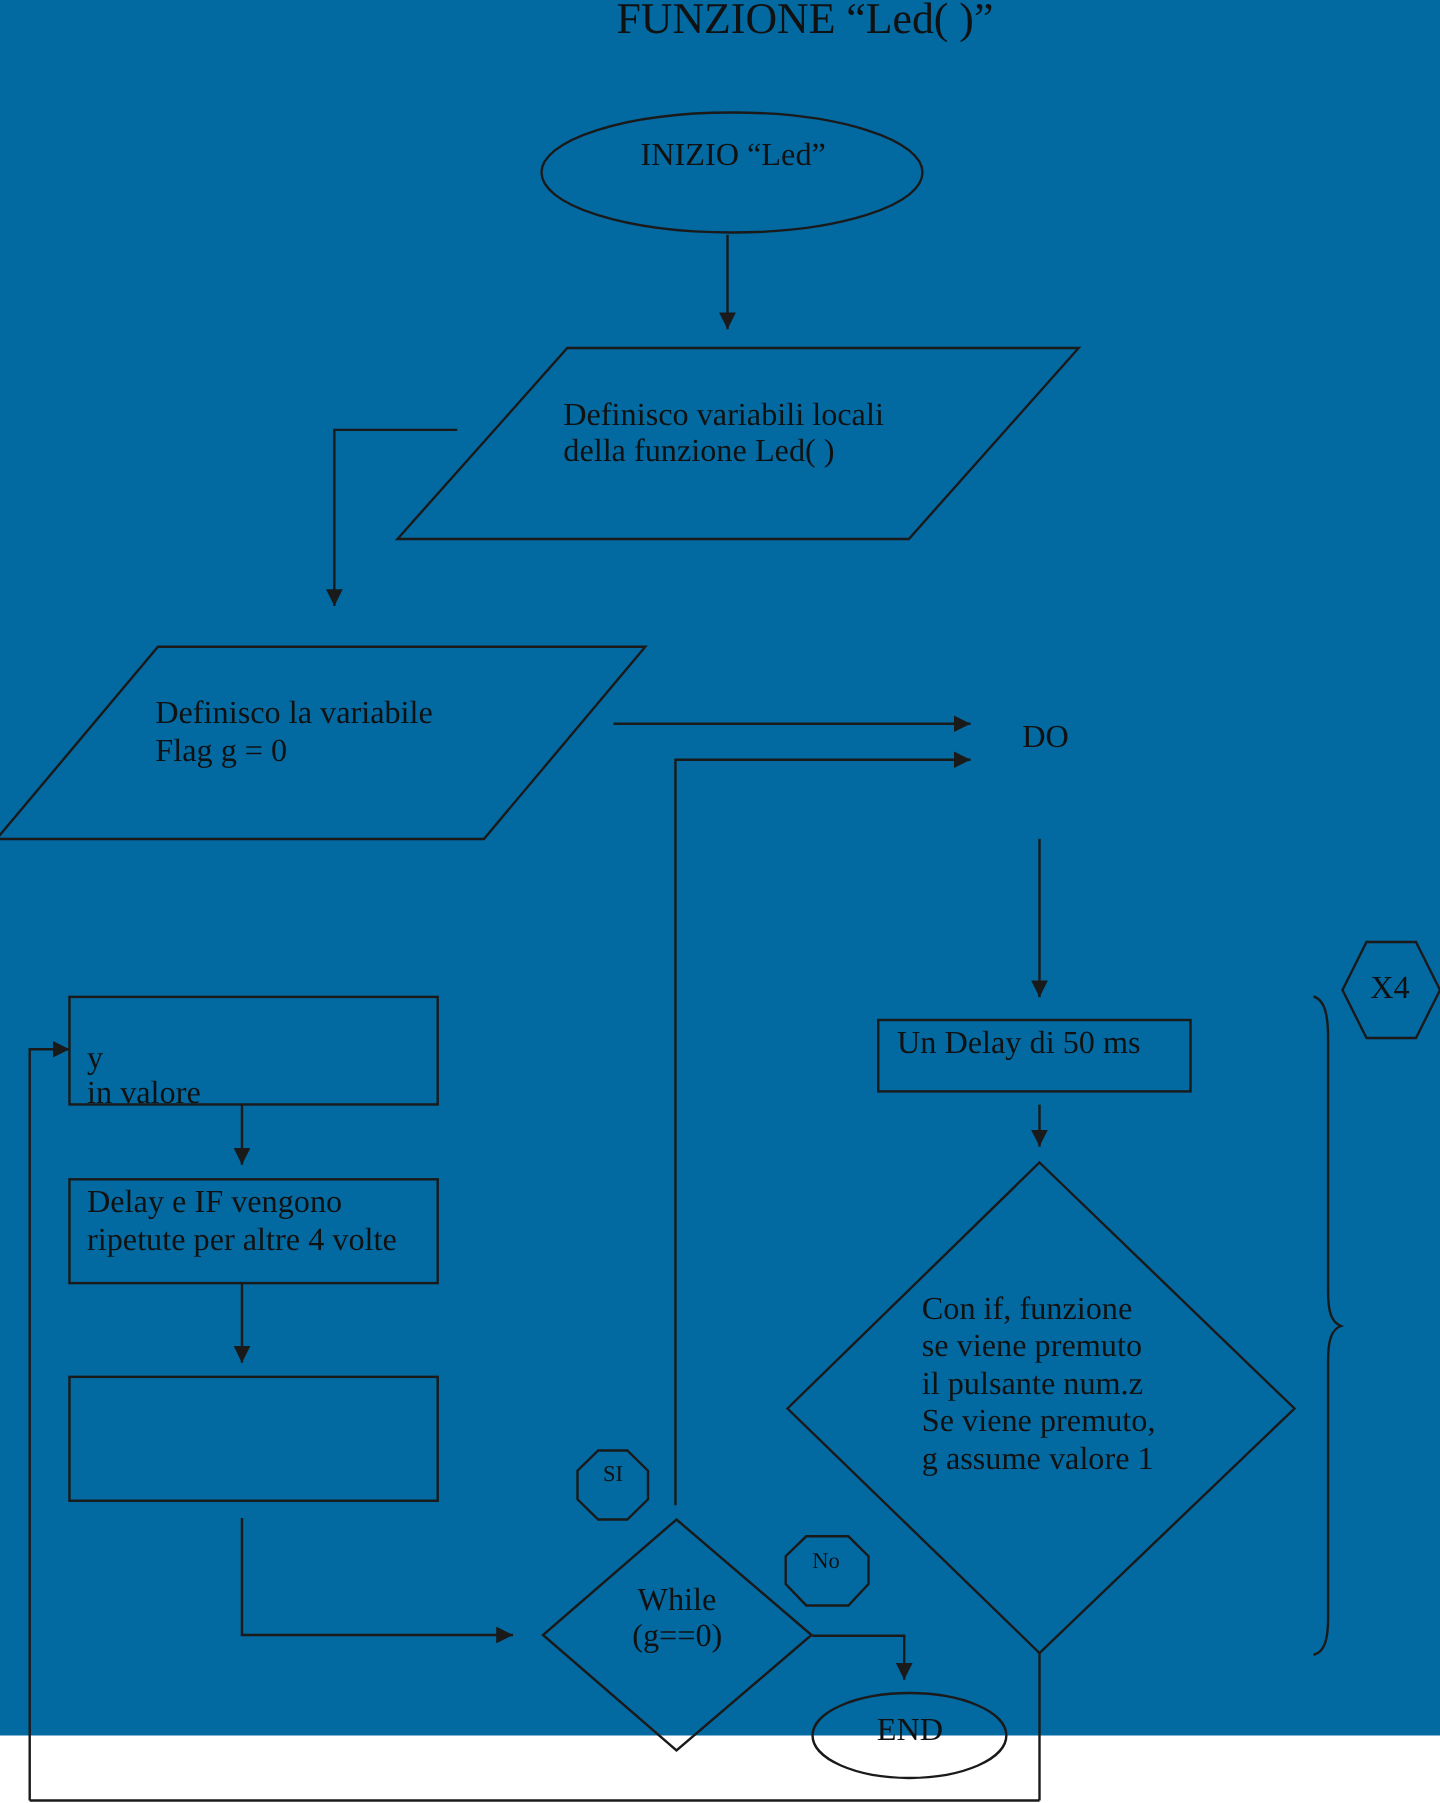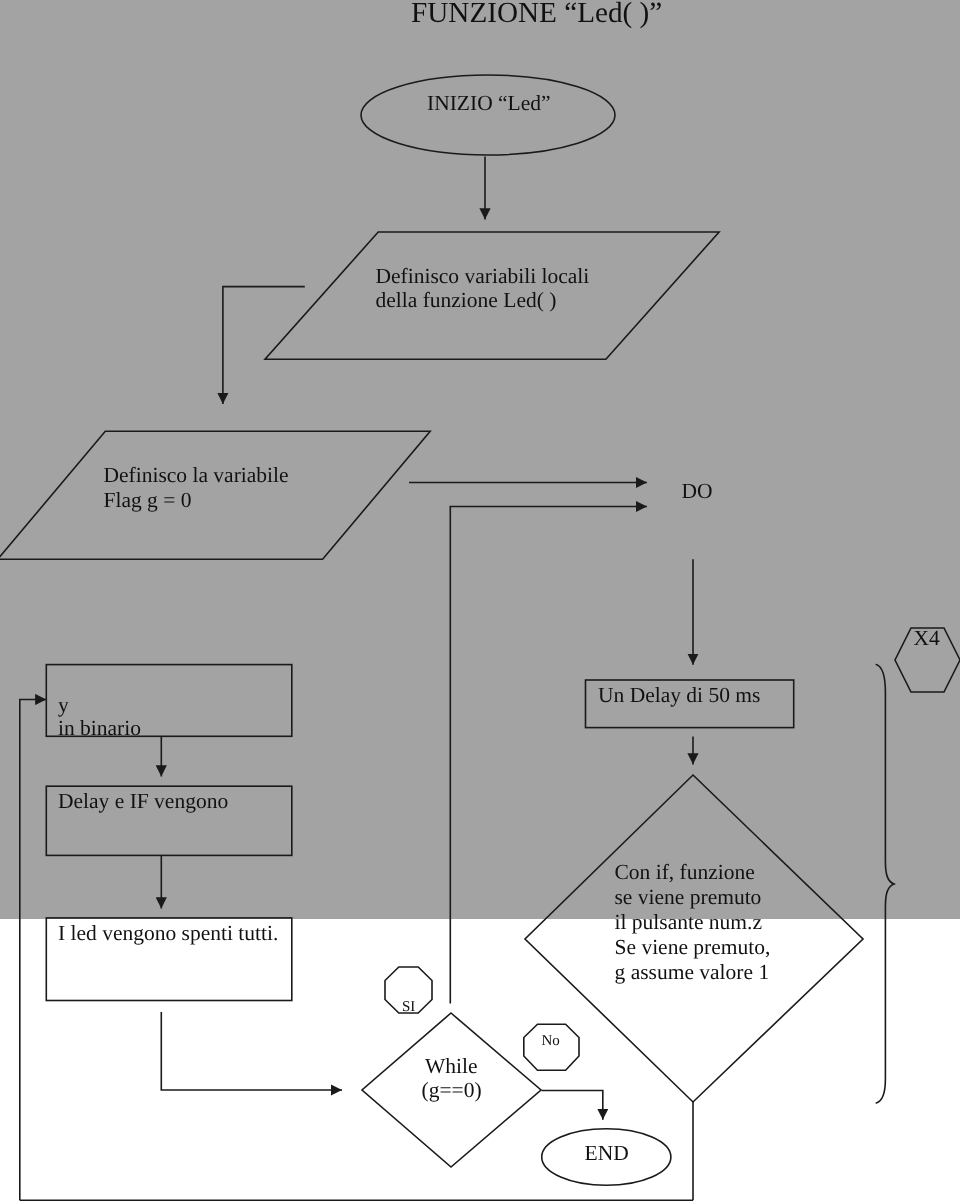--- a/index.html
+++ b/index.html
@@ -1,20 +1,20 @@
 <!DOCTYPE html>
 <html><head>
 <meta charset="utf-8">
 <title>FUNZIONE Led( )</title>
 <style>
   html,body{margin:0;padding:0;background:#ffffff;}
   body{width:960px;height:1202px;position:relative;overflow:hidden;
        font-family:"Liberation Serif",serif;color:#111111;
        -webkit-font-smoothing:antialiased;text-rendering:geometricPrecision;}
-  #stage{position:absolute;left:0;top:0;width:960px;height:919px;background:#a3a3a3;}
+  #stage{position:absolute;left:0;top:0;width:960px;height:1157px;background:#0369a1;}
   #shapes{position:absolute;left:0;top:0;width:960px;height:1202px;}
   .txt{position:absolute;white-space:pre;font-size:21.5px;line-height:25px;color:#111111;}
   #title{position:absolute;font-size:29.2px;line-height:29px;white-space:pre;color:#111111;}
   .tiny{font-size:15px;line-height:15px;}
 </style>
 </head>
 <body>
 
 <div id="stage">
 
@@ -87,38 +87,38 @@
   <div class="txt" style="left:427px;top:91px;">INIZIO “Led”</div>
 
   <div class="txt" style="left:375.5px;top:264px;font-family:Liberation Serif, serif;">Definisco variabili locali</div>
   <div class="txt" style="left:375.5px;top:288px;font-family:Liberation Serif, serif;">della funzione Led( )</div>
 
   <div class="txt" style="left:103.5px;top:463px;">Definisco la variabile</div>
   <div class="txt" style="left:103.5px;top:488px;">Flag g = 0</div>
 
   <div class="txt" style="left:681.5px;top:479px;">DO</div>
 
-  <div class="txt" style="left:913.5px;top:626px;">X4</div>
+  <div class="txt" style="left:913.5px;top:646px;">X4</div>
 
   <div class="txt" style="left:598px;top:683px;">Un Delay di 50 ms</div>
 
   <div class="txt" style="left:614.5px;top:860px;">Con if, funzione</div>
   <div class="txt" style="left:614.5px;top:885px;">se viene premuto</div>
   <div class="txt" style="left:614.5px;top:910px;">il pulsante num.z</div>
   <div class="txt" style="left:614.5px;top:935px;">Se viene premuto,</div>
   <div class="txt" style="left:614.5px;top:960px;">g assume valore 1</div>
 
   <div class="txt" style="left:58px;top:693px;">y</div>
-  <div class="txt" style="left:58px;top:716px;">in binario</div>
+  <div class="txt" style="left:58px;top:716px;">in valore</div>
 
   <div class="txt" style="left:58px;top:789px;">Delay e IF vengono</div>
+  <div class="txt" style="left:58px;top:814px;">ripetute per altre 4 volte</div>
 
-  <div class="txt" style="left:58px;top:921px;">I led vengono spenti tutti.</div>
 
   <div class="txt" style="left:425px;top:1053.5px;">While</div>
   <div class="txt" style="left:421.5px;top:1078px;">(g==0)</div>
 
-  <div class="txt tiny" style="left:402px;top:976px;margin-top:24px;">SI</div>
+  <div class="txt tiny" style="left:402px;top:976px;">SI</div>
   <div class="txt tiny" style="left:541.5px;top:1034px;">No</div>
 
   <div class="txt" style="left:584.5px;top:1141px;">END</div>
 
 </div>
 
 </body></html>

